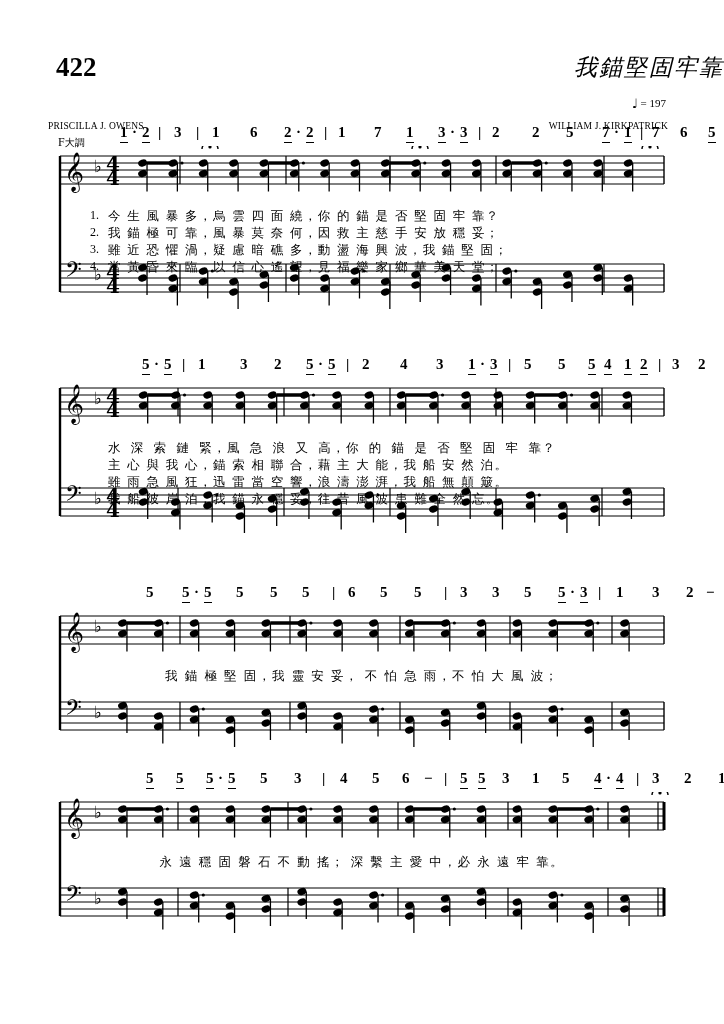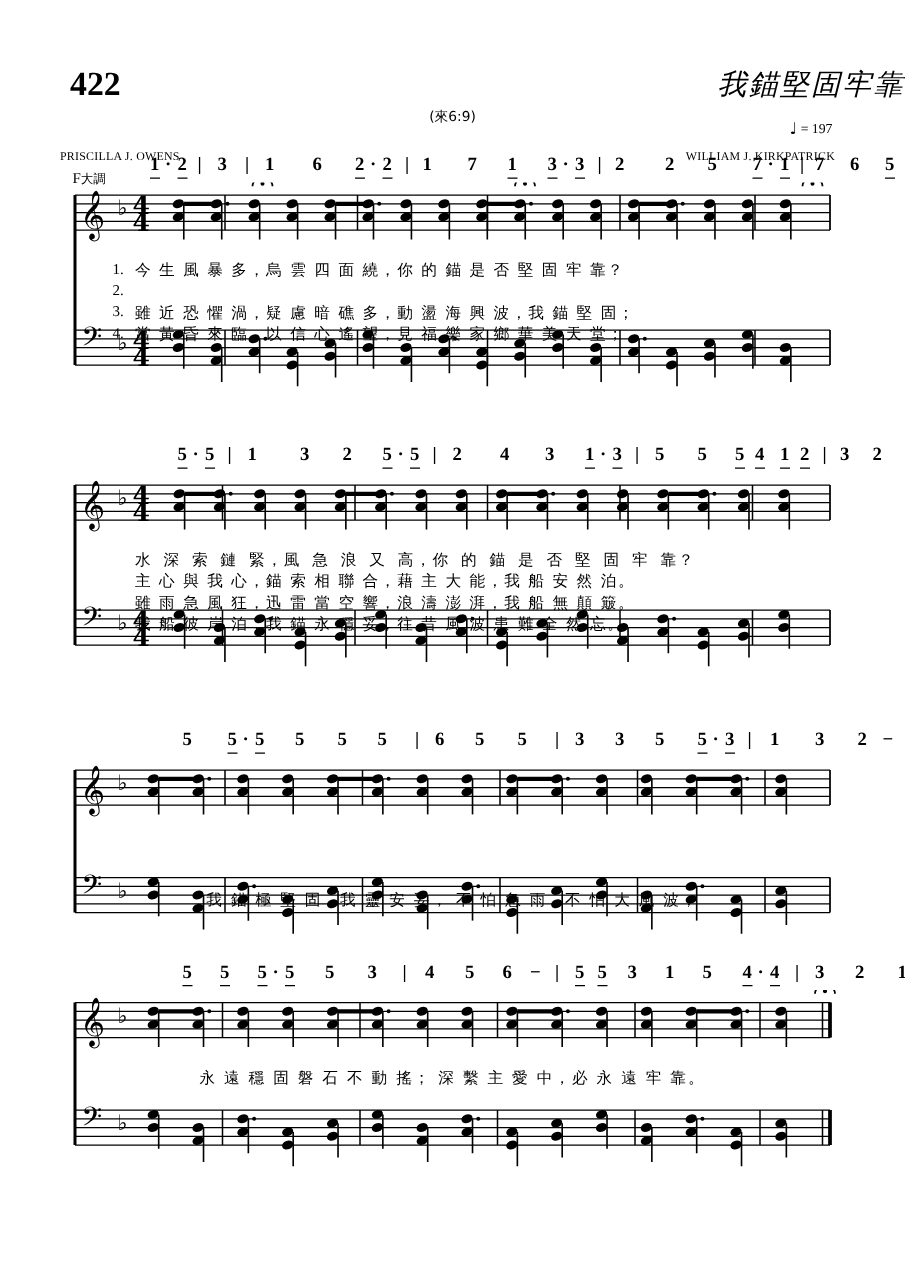--- a/index.html
+++ b/index.html
@@ -144,21 +144,20 @@
     letter-spacing: 1.6px;
   }
 </style>
 </head>
 <body>
 
 <div class="page">
 
   <div class="hymn-number">422</div>
   <div class="hymn-title">我錨堅固牢靠</div>
-  <div class="hymn-subtitle">(來6:9)</div>
   <div class="tempo">
     <span class="note-glyph">♩</span>
     <span>= 197</span>
   </div>
   <div class="author-left">PRISCILLA J. OWENS</div>
   <div class="author-right">WILLIAM J. KIRKPATRICK</div>
   <div class="key-sig">
     <span class="big">F</span><span>大調</span>
   </div>
 
@@ -348,20 +347,21 @@
             <path d="M596 3 a 8 7 0 0 1 16 0" fill="none" stroke="#000" stroke-width="1.4"></path>
             <circle cx="604" cy="1" r="1.6" fill="#000"></circle>
           </svg>
         </div>
         <div class="lyricline" style="top: 62px;">
           <span class="lnum">1.</span>
           <span class="ltext">今 生 風 暴 多，烏 雲 四 面 繞，你 的 錨 是 否 堅    固 牢 靠？</span>
         </div>
         <div class="lyricline" style="top: 79px;">
           <span class="lnum">2.</span>
+          <span class="ltext">我 錨 極 可 靠，風 暴 莫 奈 何，因 救 主 慈 手 安    放 穩 妥；</span>
         </div>
         <div class="lyricline" style="top: 96px;">
           <span class="lnum">3.</span>
           <span class="ltext">雖 近 恐 懼 渦，疑 慮 暗 礁 多，動 盪 海 興 波，我    錨 堅 固；</span>
         </div>
         <div class="lyricline" style="top: 113px;">
           <span class="lnum">4.</span>
           <span class="ltext">當 黃 昏 來 臨，以 信 心 遙 望，見 福 樂 家 鄉 華    美 天 堂；</span>
         </div>
       </div>
@@ -701,21 +701,21 @@
             <line x1="244" y1="10" x2="244" y2="38" stroke="#000" stroke-width="1.2"></line>
             <line x1="244" y1="96" x2="244" y2="124" stroke="#000" stroke-width="1.2"></line>
             <line x1="354" y1="10" x2="354" y2="38" stroke="#000" stroke-width="1.2"></line>
             <line x1="354" y1="96" x2="354" y2="124" stroke="#000" stroke-width="1.2"></line>
             <line x1="464" y1="10" x2="464" y2="38" stroke="#000" stroke-width="1.2"></line>
             <line x1="464" y1="96" x2="464" y2="124" stroke="#000" stroke-width="1.2"></line>
             <line x1="566" y1="10" x2="566" y2="38" stroke="#000" stroke-width="1.2"></line>
             <line x1="566" y1="96" x2="566" y2="124" stroke="#000" stroke-width="1.2"></line>
           </svg>
         </div>
-        <div class="lyricline centered" style="top: 62px; margin-top: 44px;">
+        <div class="lyricline centered" style="top: 62px;">
           <span class="ltext">我 錨 極 堅 固，我 靈 安 妥，  不 怕 急 雨，不 怕 大 風 波；</span>
         </div>
       </div>
       <div class="system" style="top: 792px;">
         <div class="numline" style="top: -22px;">
           <span class="u" style="left: 100px;">5</span>
           <span class="u" style="left: 130px;">5</span>
           <span class="u" style="left: 160px;">5</span>
           <span style="left: 172px;">·</span>
           <span class="u" style="left: 182px;">5</span>

